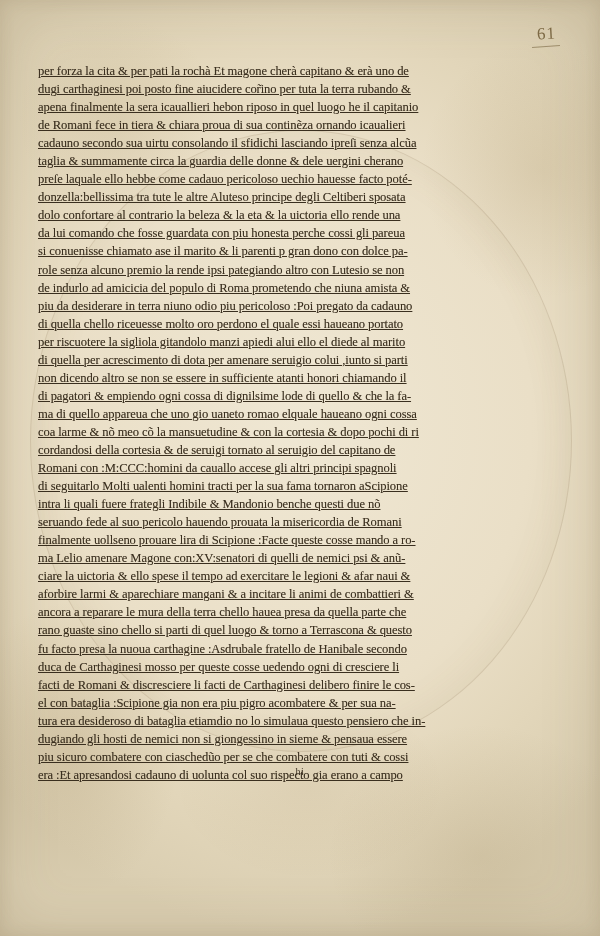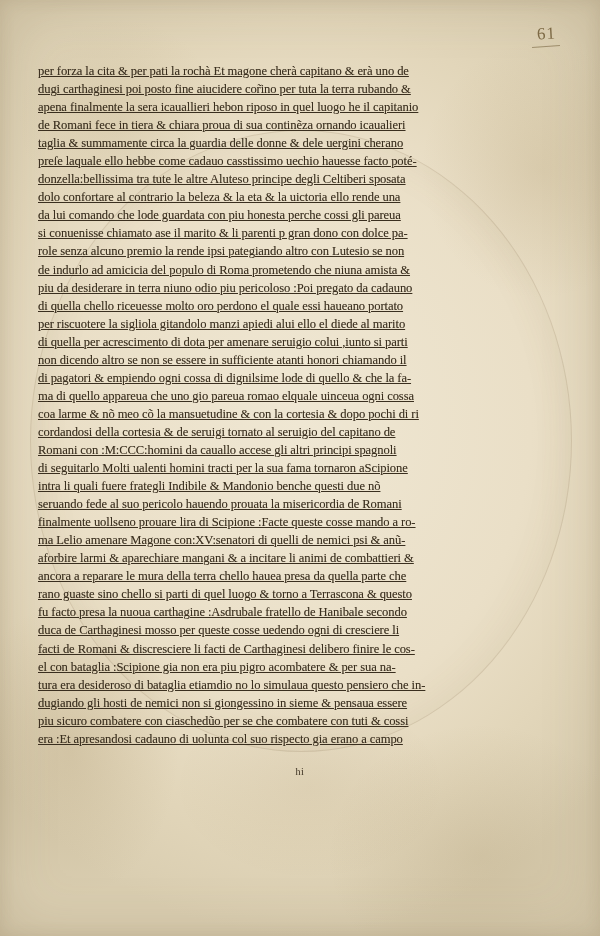--- a/index.html
+++ b/index.html
@@ -112,43 +112,45 @@
   <div class="ring"></div>
 
   <div class="folio">61</div>
   <div class="folio-underline"></div>
 
   <div class="textblock">
     <span class="ln">per forza la cita &amp; per pati la rochà Et magone cherà capitano &amp; erà uno de</span>
     <span class="ln">dugi carthaginesi poi posto fine aiucidere cor̃ino per tuta la terra rubando &amp;</span>
     <span class="ln">apena finalmente la sera icauallieri hebon riposo in quel luogo he il capitanio</span>
     <span class="ln">de Romani fece in tiera &amp; chiara proua di sua continẽza ornando icaualieri</span>
+    <span class="ln">cadauno secondo sua uirtu consolando il sfidichi lasciando ipreſi senza alcũa</span>
     <span class="ln">taglia &amp; summamente circa la guardia delle donne &amp; dele uergini cherano</span>
-    <span class="ln">preſe laquale ello hebbe come cadauo casstissimo uechio hauesse facto poté-</span>
+    <span class="ln">preſe laquale ello hebbe come cadauo pericoloso uechio hauesse facto poté-</span>
     <span class="ln">donzella:bellissima tra tute le altre Aluteso principe degli Celtiberi sposata</span>
     <span class="ln">dolo confortare al contrario la beleza &amp; la eta &amp; la uictoria ello rende una</span>
-    <span class="ln">da lui comando che lode guardata con piu honesta perche cossi gli pareua</span>
+    <span class="ln">da lui comando che fosse guardata con piu honesta perche cossi gli pareua</span>
     <span class="ln">si conuenisse chiamato ase il marito &amp; li parenti p gran dono con dolce pa-</span>
     <span class="ln">role senza alcuno premio la rende ipsi pategiando altro con Lutesio se non</span>
     <span class="ln">de indurlo ad amicicia del populo di Roma prometendo che niuna amista &amp;</span>
     <span class="ln">piu da desiderare in terra niuno odio piu pericoloso :Poi pregato da cadauno</span>
     <span class="ln">di quella chello riceuesse molto oro perdono el quale essi haueano portato</span>
     <span class="ln">per riscuotere la sigliola gitandolo manzi apiedi alui ello el diede al marito</span>
     <span class="ln">di quella per acrescimento di dota per amenare seruigio colui ,iunto si parti</span>
     <span class="ln">non dicendo altro se non se essere in sufficiente atanti honori chiamando il</span>
     <span class="ln">di pagatori &amp; empiendo ogni cossa di dignilsime lode di quello &amp; che la fa-</span>
-    <span class="ln">ma di quello appareua che uno gio pareua romao elquale uinceua ogni cossa</span>
+    <span class="ln">ma di quello appareua che uno gio uaneto romao elquale haueano ogni cossa</span>
     <span class="ln">coa larme &amp; nõ meo cõ la mansuetudine &amp; con la cortesia &amp; dopo pochi di ri</span>
     <span class="ln">cordandosi della cortesia &amp; de seruigi tornato al seruigio del capitano de</span>
     <span class="ln">Romani con :M:CCC:homini da cauallo accese gli altri principi spagnoli</span>
     <span class="ln">di seguitarlo Molti ualenti homini tracti per la sua fama tornaron aScipione</span>
     <span class="ln">intra li quali fuere frategli Indibile &amp; Mandonio benche questi due nõ</span>
     <span class="ln">seruando fede al suo pericolo hauendo prouata la misericordia de Romani</span>
     <span class="ln">finalmente uollseno prouare lira di Scipione :Facte queste cosse mando a ro-</span>
     <span class="ln">ma Lelio amenare Magone con:XV:senatori di quelli de nemici psi &amp; anũ-</span>
+    <span class="ln">ciare la uictoria &amp; ello spese il tempo ad exercitare le legioni &amp; afar naui &amp;</span>
     <span class="ln">aforbire larmi &amp; aparechiare mangani &amp; a incitare li animi de combattieri &amp;</span>
     <span class="ln">ancora a reparare le mura della terra chello hauea presa da quella parte che</span>
     <span class="ln">rano guaste sino chello si parti di quel luogo &amp; torno a Terrascona &amp; questo</span>
     <span class="ln">fu facto presa la nuoua carthagine :Asdrubale fratello de Hanibale secondo</span>
     <span class="ln">duca de Carthaginesi mosso per queste cosse uedendo ogni di cresciere li</span>
     <span class="ln">facti de Romani &amp; discresciere li facti de Carthaginesi delibero finire le cos-</span>
     <span class="ln">el con bataglia :Scipione gia non era piu pigro acombatere &amp; per sua na-</span>
     <span class="ln">tura era desideroso di bataglia etiamdio no lo simulaua questo pensiero che in-</span>
     <span class="ln">dugiando gli hosti de nemici non si giongessino in sieme &amp; pensaua essere</span>
     <span class="ln">piu sicuro combatere con ciaschedũo per se che combatere con tuti &amp; cossi</span>

